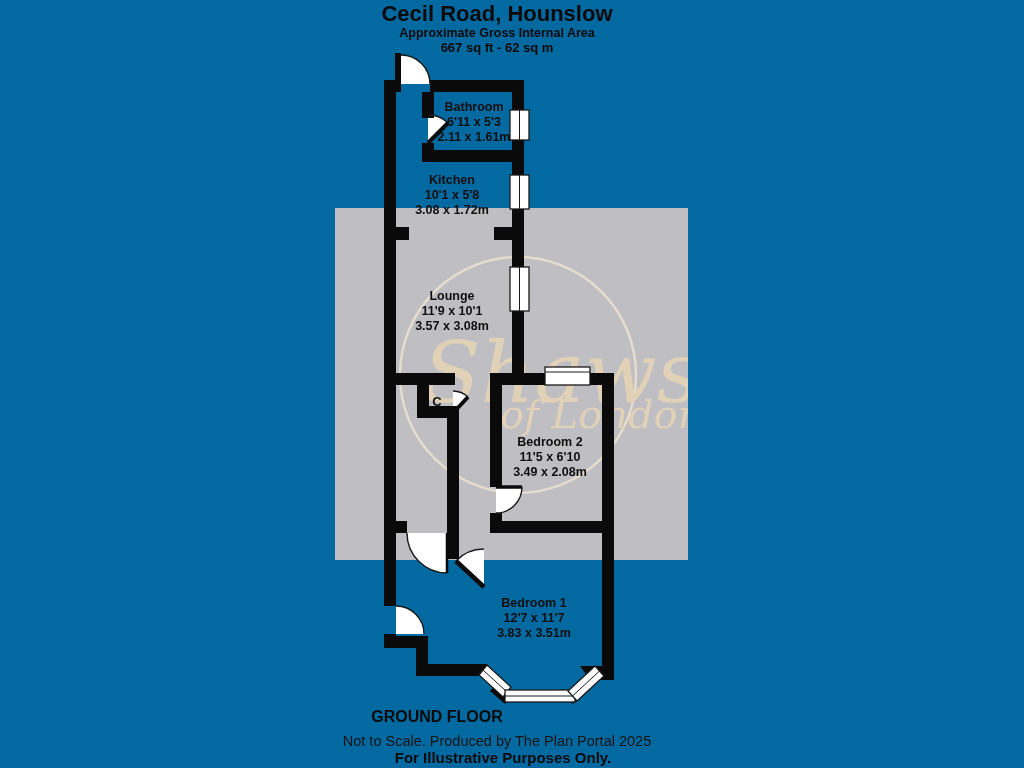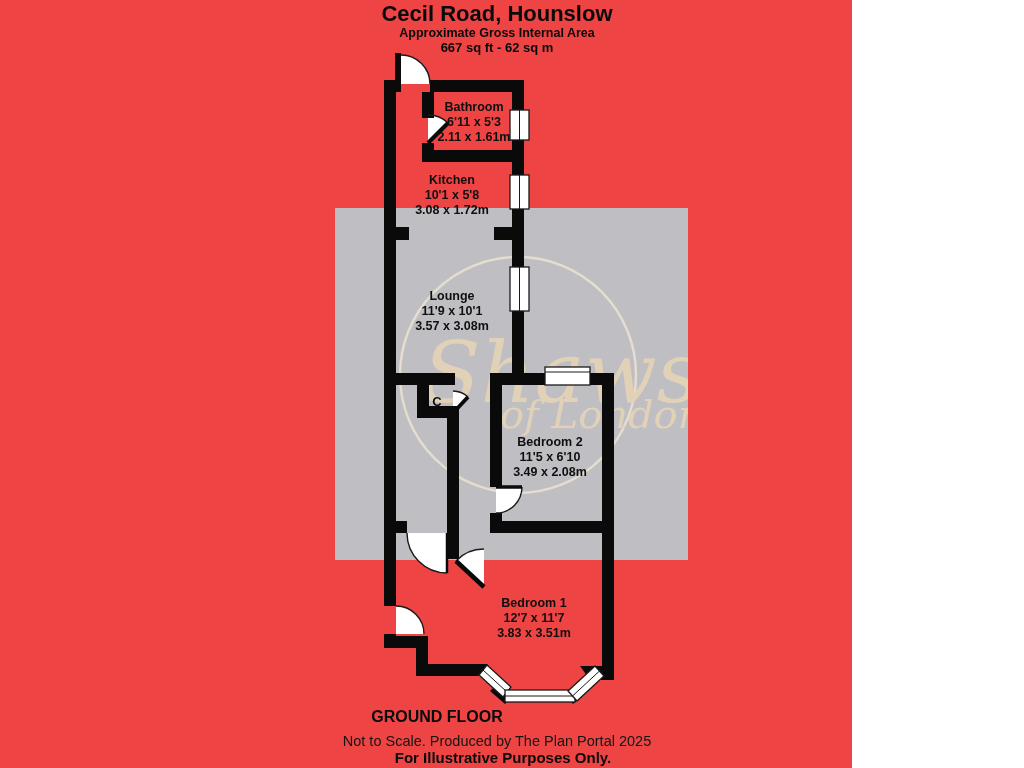--- a/index.html
+++ b/index.html
@@ -1,22 +1,21 @@
 <!DOCTYPE html>
 <html><head>
 <meta charset="utf-8">
 <style>
   html,body{margin:0;padding:0;background:#ffffff;}
   .canvas{
     position:relative;
-    width:812px;height:768px;
-    background:#ef4444;
+    width:1024px;height:768px;
+    background:#0369a1;
     font-family:"Liberation Sans", sans-serif;
     overflow:hidden;
-    padding-left:40px;
   }
   svg{position:absolute;left:0;top:0;}
   .title-main{font-size:22px;font-weight:bold;fill:#0a0a0a;}
   .title-sub{font-size:12.5px;font-weight:bold;fill:#0a0a0a;}
   .title-area{font-size:13px;font-weight:bold;fill:#0a0a0a;}
   .room-label{font-size:12.5px;font-weight:bold;fill:#0f0f0f;}
   .cup-label{font-size:13px;font-weight:bold;fill:#0f0f0f;}
   .footer-floor{font-size:16px;font-weight:bold;fill:#0a0a0a;}
   .footer-disc{font-size:14.5px;fill:#141414;}
   .footer-note{font-size:15px;font-weight:bold;fill:#0a0a0a;}

